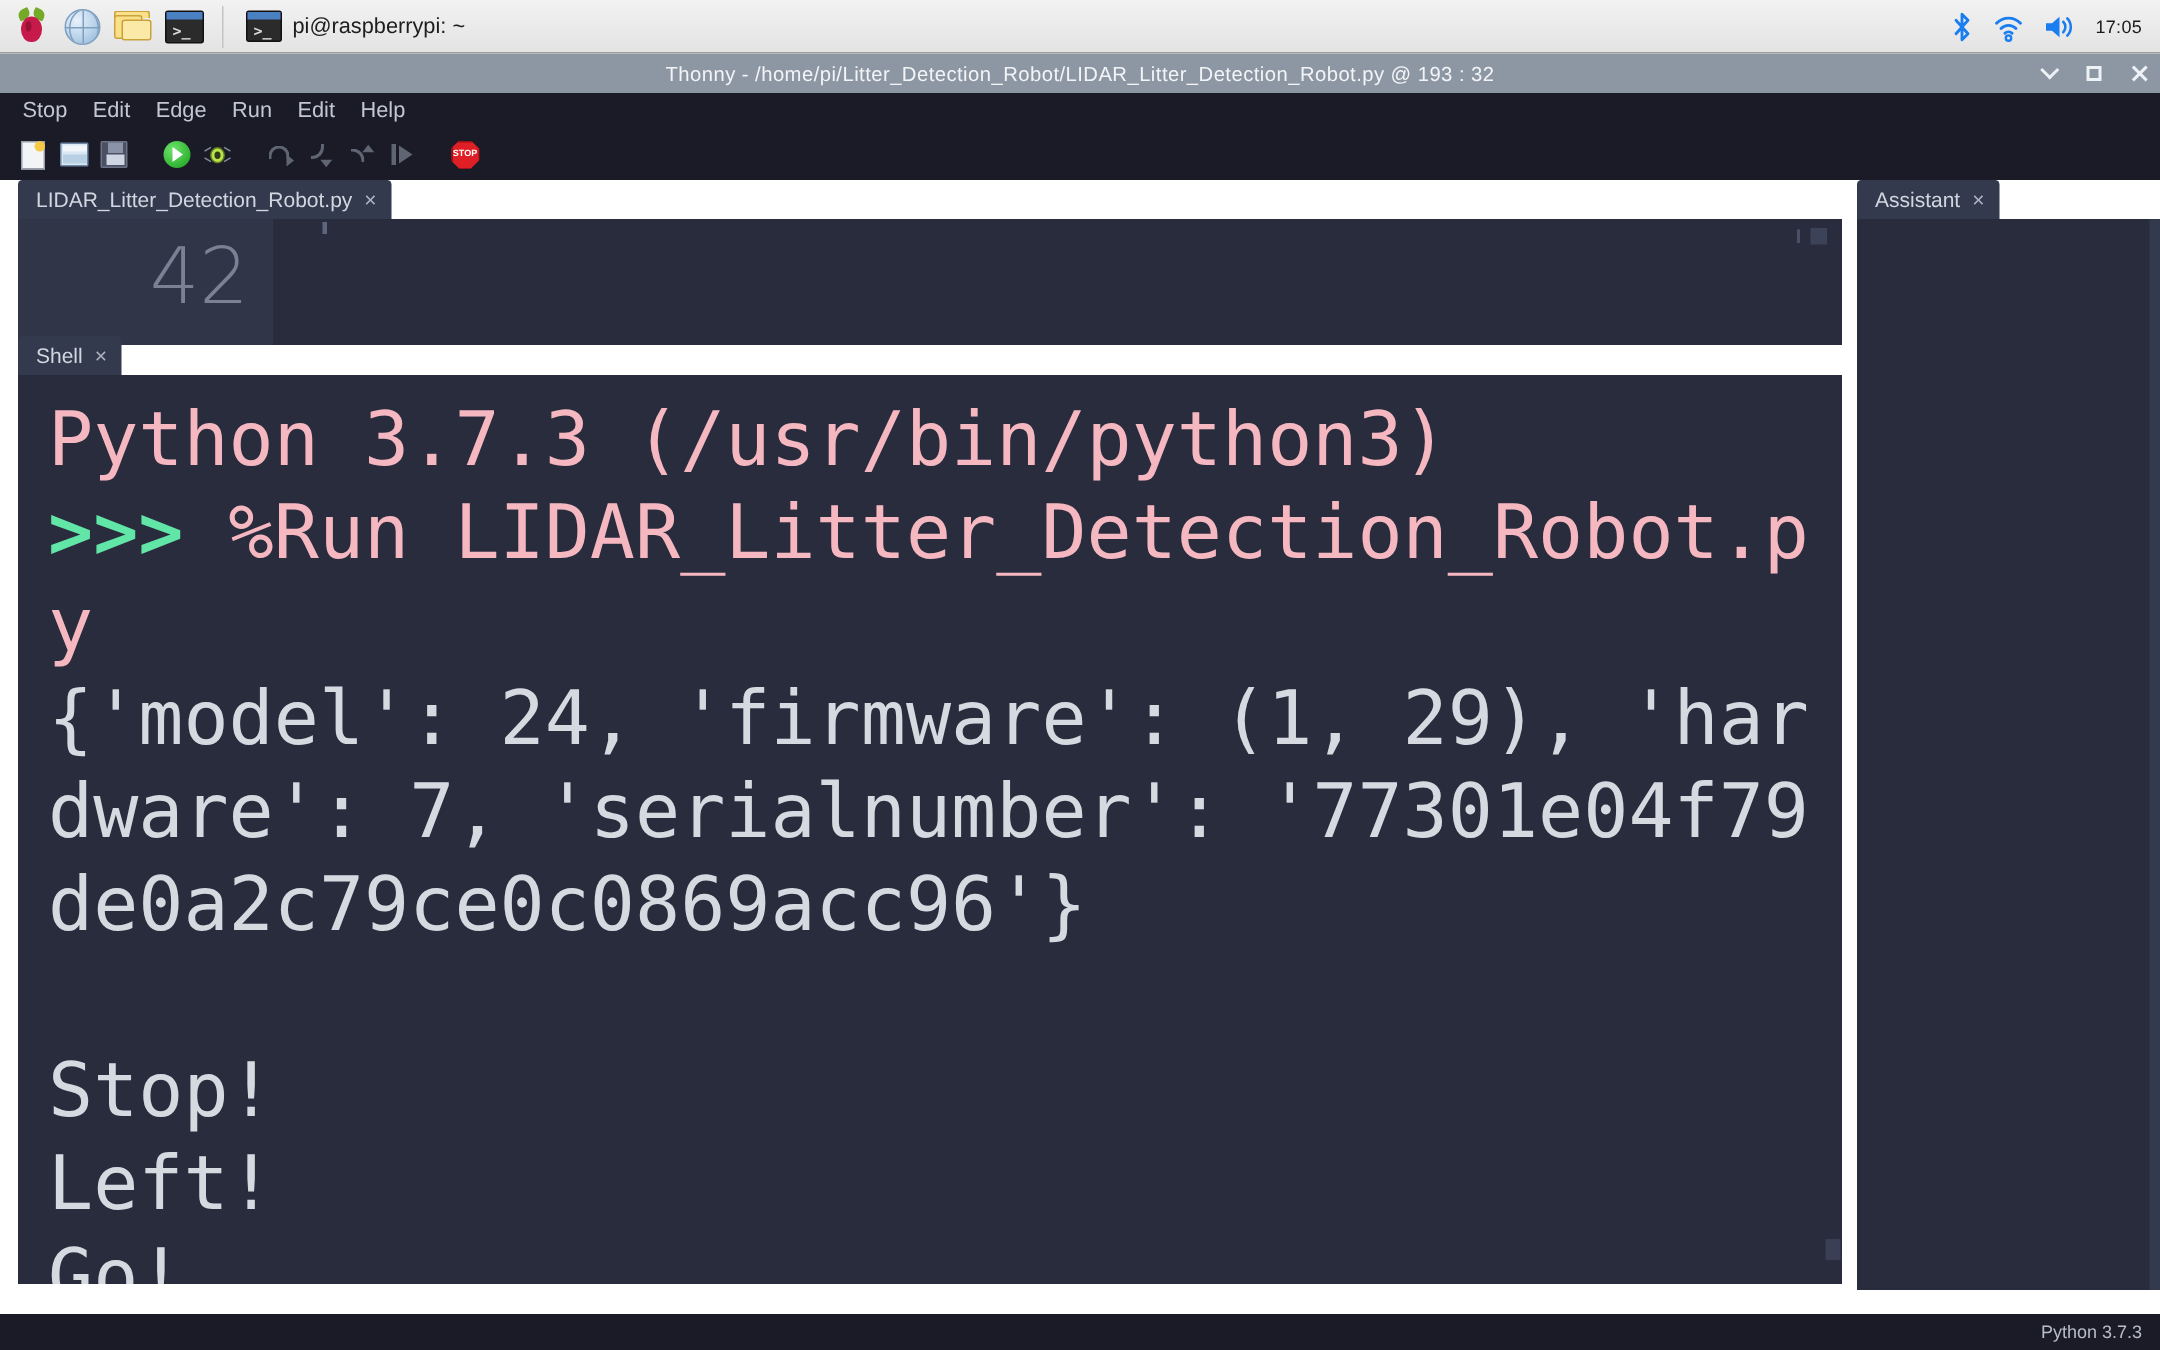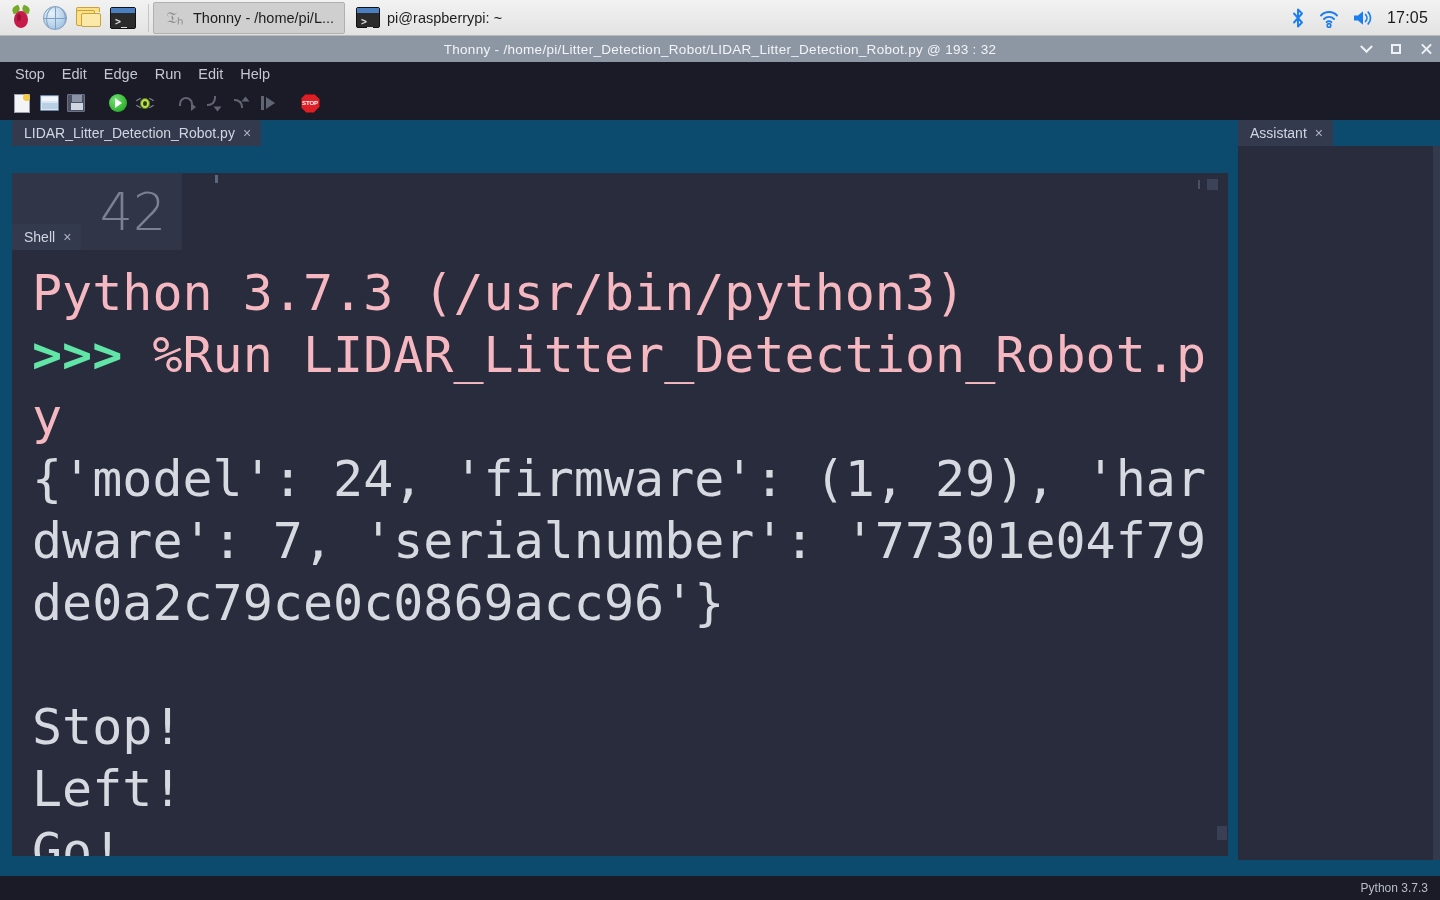--- a/index.html
+++ b/index.html
@@ -91,26 +91,26 @@
     content:""; position:absolute; left:6px; top:5px; width:10px; height:12px;
     border-radius:50%; background:#ffffff;
   }
   .edge-ico:before{
     content:""; position:absolute; left:9px; top:7px; width:6px; height:9px;
     border-radius:50%; background:#2f7de0; z-index:2;
   }
 
   .tray{ margin-left:auto; display:flex; align-items:center; gap:13px; padding-right:12px; }
   .tray-ico{ cursor:pointer; display:flex; align-items:center; }
-  .clock{ font-size:16px; color:#1b1b1b; letter-spacing:.2px; }
+  .clock{ font-size:12px; color:#1b1b1b; letter-spacing:.2px; }
 
   
   #thonny{
     position:absolute; left:0; top:36px; width:1440px; height:864px;
-    background:#0c4a6e;
+    background:#ffffff;
   }
   #titlebar{
     height:26px; background:#8d97a3; display:flex; align-items:center;
     justify-content:center; position:relative;
   }
   #titlebar .ttl{
     font-size:13.5px; color:#f2f4f7; letter-spacing:.3px; white-space:nowrap;
   }
   .winctl{ position:absolute; right:6px; top:0; height:26px; display:flex; align-items:center; gap:14px; }
   .winctl span{ width:16px; height:16px; cursor:pointer; display:flex; align-items:center; justify-content:center; }
@@ -180,21 +180,21 @@
     height:26px; padding:0 10px 0 12px; display:flex; align-items:center; gap:8px;
     background:#343a4d; color:#d2d6e0; font-size:14px; border-radius:3px 3px 0 0;
     cursor:pointer;
   }
   .tab .tx{ cursor:pointer; color:#aeb4c2; font-size:14px; line-height:1; }
 
   
   #editor-pane{ position:absolute; left:0; top:0; width:1228px; height:104px; }
   #editor-body{
     position:absolute; left:12px; top:26px; right:0; height:84px;
-    background:#292c3d; display:flex; overflow:hidden;margin-top:27px;
+    background:#292c3d; display:flex; overflow:hidden;
   }
   #gutter{
     width:170px; background:#303548; color:#7b8193;
     font:300 52px/78px "DejaVu Sans", sans-serif; text-align:right;
     padding-right:16px; user-select:none;
   }
   #codearea{
     position:relative; flex:1; background:#292c3d;
     font:400 52px/78px "DejaVu Sans Mono", monospace; white-space:pre; overflow:hidden;
     padding-left:10px; letter-spacing:1px;
@@ -266,24 +266,20 @@
     <div class="launch-ico">
       <div class="term-ico">
         <div class="bar"></div>
         <div class="prompt">&gt;_</div>
       </div>
     </div>
   </div>
 
   <div class="tb-sep"></div>
 
-  <div class="win-btn active">
-    <span class="thonny-ico">𝔗ₕ</span>
-    <span class="lbl">Thonny  -  /home/pi/L...</span>
-  </div>
 
   <div class="win-btn">
     <span class="term-ico" style="width:24px;height:21px;flex:0 0 24px">
       <span class="bar"></span>
       <span class="prompt">&gt;_</span>
     </span>
     <span class="lbl">pi@raspberrypi: ~</span>
   </div>
 
 

